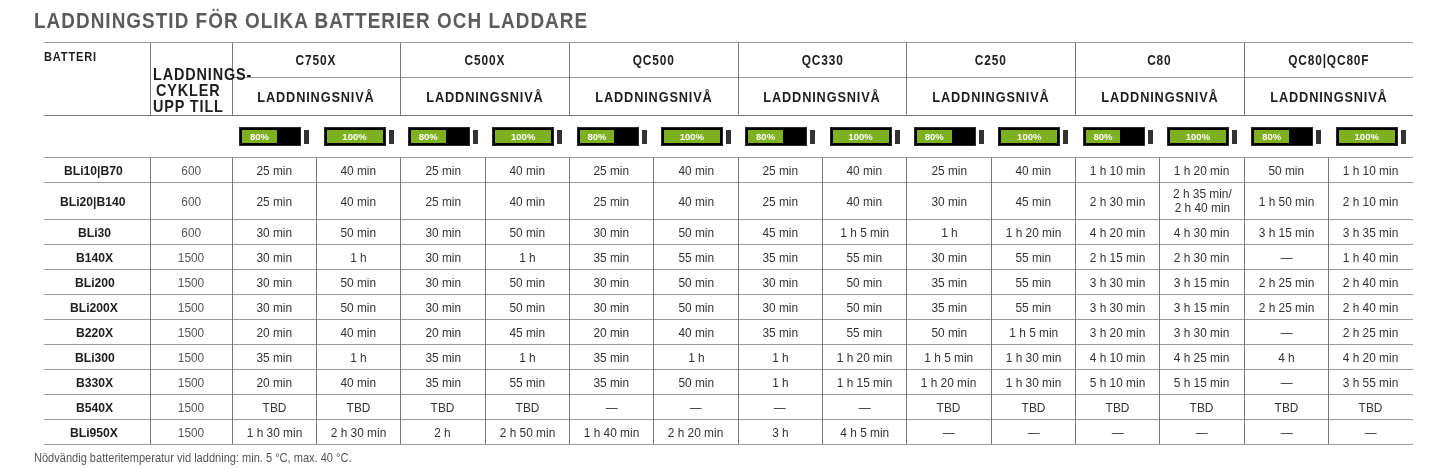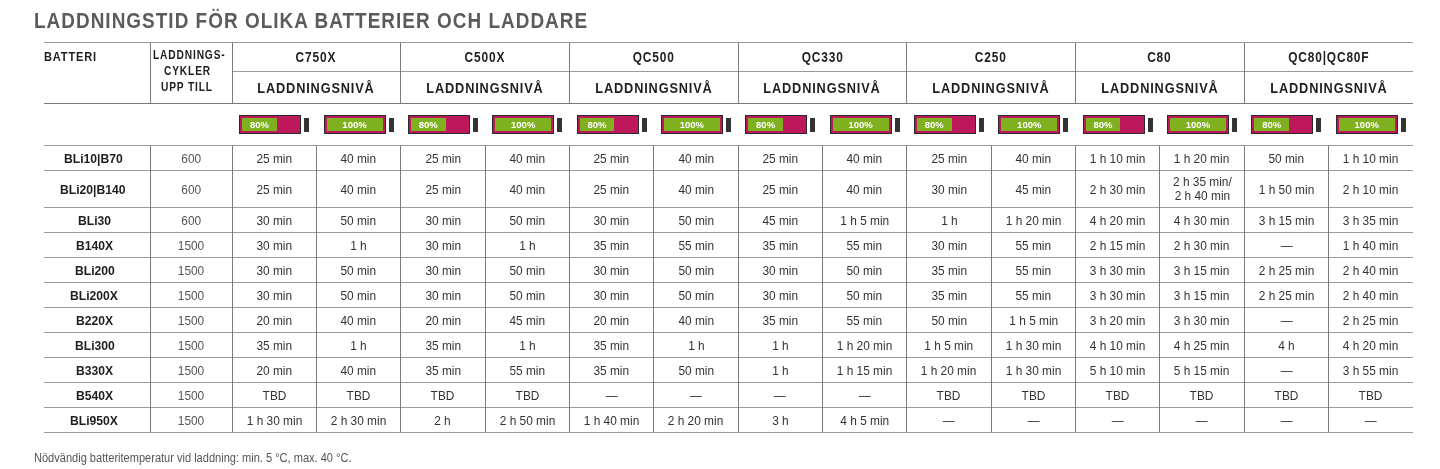--- a/index.html
+++ b/index.html
@@ -4,27 +4,27 @@
 <style>
   html, body { margin:0; padding:0; background:#ffffff; }
   body { width:1440px; height:469px; position:relative; overflow:hidden; font-family:"Liberation Sans", sans-serif; color:#222; }
   .title { position:absolute; left:34px; top:8px; font-size:22px; font-weight:bold; color:#5b5b5b; letter-spacing:1.2px; transform:scaleX(0.86); transform-origin:left top; white-space:nowrap; }
   table { position:absolute; left:44px; top:42px; width:1369px; border-collapse:collapse; table-layout:fixed; }
   td, th { padding:0; text-align:center; vertical-align:middle; border-top:1.5px solid #9a9a9a; }
   th { font-weight:bold; color:#1e1e1e; }
   .bl { border-left:1px solid #7a7a7a; }
   .hdr-cond { display:inline-block; transform:scaleX(0.85); letter-spacing:1px; white-space:nowrap; }
   .h-batt { text-align:left; vertical-align:top; font-size:13px; padding-top:6px; }
-  .h-cyc { text-align:center; vertical-align:top; font-size:12px; padding-top:4px; padding-left:2px; line-height:16px; }
+  .h-cyc { text-align:right; vertical-align:top; font-size:17px; padding-top:24px; padding-left:2px; line-height:16px; }
   .h-cyc .hdr-cond { transform-origin:left top; }
   .h-charger { height:28px; font-size:14px; }
   .h-level { height:31px; font-size:15px; }
   .icons-row td { height:41px; border-top:1.5px solid #7a7a7a; }
   .batt { display:inline-flex; align-items:center; gap:3px; vertical-align:middle; }
-  .batt-body { width:62px; height:19px; background:#be185d; border:1.5px solid #2a2a2a; box-sizing:border-box; padding:2px; display:flex; }
+  .batt-body { width:62px; height:19px; background:#000000; border:1.5px solid #2a2a2a; box-sizing:border-box; padding:2px; display:flex; }
   .batt-fill { height:100%; background:#7fb020; color:#fff; font-size:9.5px; font-weight:bold; display:flex; align-items:center; justify-content:center; }
   .batt-tip { width:5px; height:14px; background:#333; }
   tbody.data td { font-size:13.5px; color:#333; height:24px; border-top:1.5px solid #9a9a9a; white-space:nowrap; }
   tbody.data tr.tall td { height:36px; }
   tbody.data td.name { text-align:center; font-weight:bold; color:#1e1e1e; font-size:13.5px; }
   tbody.data td.name span { display:inline-block; transform:scaleX(0.9); transform-origin:left center; }
   tbody.data td.val span { display:inline-block; transform:scaleX(0.88); line-height:14px; }
   tbody.data td.cyc { color:#555;margin-top:40px; }
   tbody.data tr:last-child td { border-bottom:1.5px solid #9a9a9a; }
   .footnote { position:absolute; left:34px; top:451px; font-size:12px; color:#555; white-space:nowrap; transform:scaleX(0.92); transform-origin:left top; }

